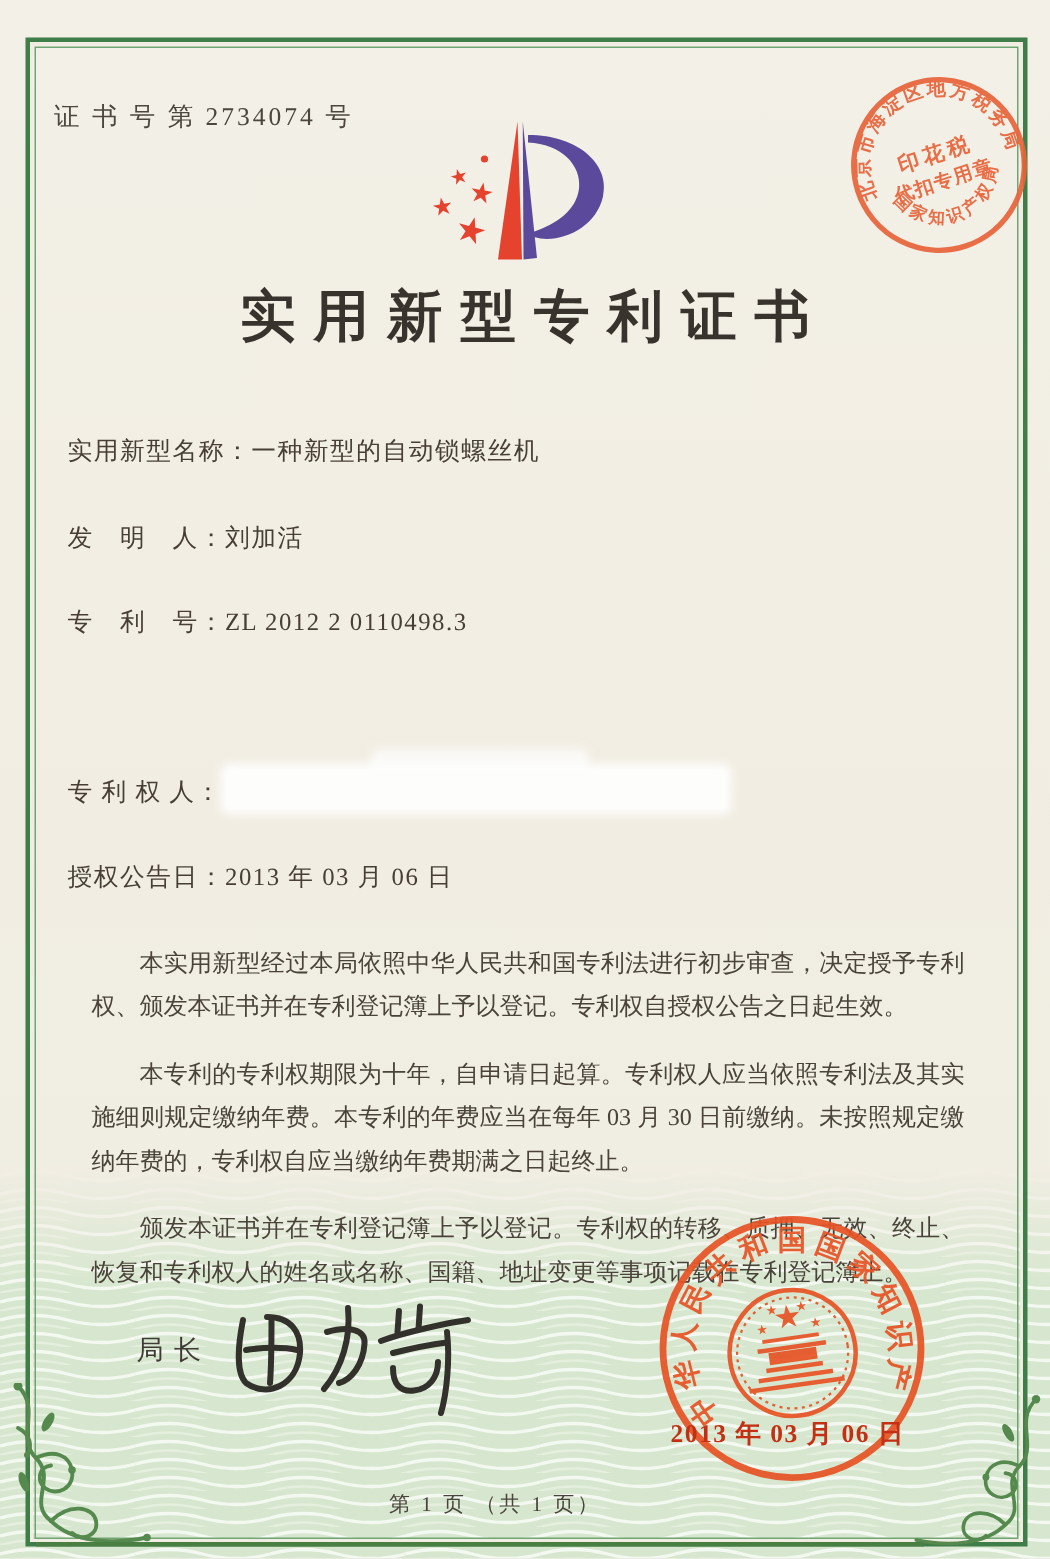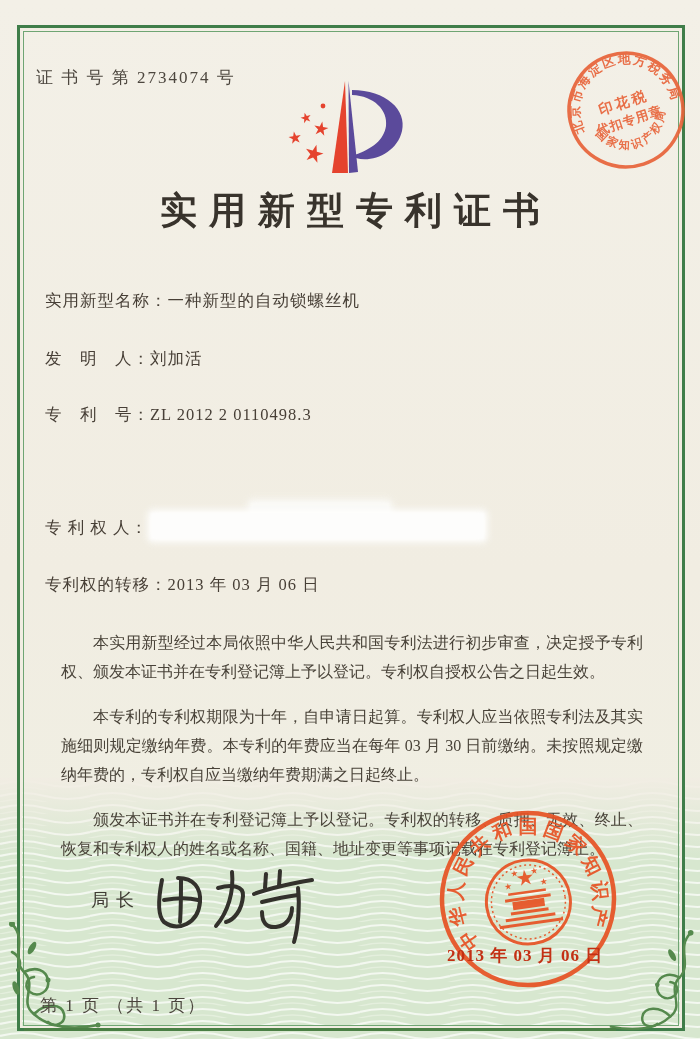--- a/index.html
+++ b/index.html
@@ -27,22 +27,22 @@
   .r1{left:150px;top:512px;width:335px;height:28px;}
   .r2{left:250px;top:502px;width:140px;height:13px;opacity:.8;}
   .paragraphs{position:absolute;left:45px;top:612px;width:614px;font-size:16px;
     line-height:29px;text-align:justify;color:#494339;}
   .paragraphs p{margin:16px;text-indent:2em;}
   .sig-label{position:absolute;left:91px;top:888px;font-size:18px;letter-spacing:7px;color:#3f3b34;}
   .signature{position:absolute;left:148px;top:858px;}
   .office-seal{position:absolute;left:433px;top:804px;}
   .seal-date{position:absolute;left:447px;top:944px;font-size:17px;font-weight:bold;
     letter-spacing:1px;color:#c33014;}
-  .footer{position:absolute;left:0;top:994px;width:660px;text-align:left;
-    font-size:17px;letter-spacing:2px;color:#4a443c;padding-left:40px;}
+  .footer{position:absolute;left:0;top:994px;width:660px;text-align:center;
+    font-size:14px;letter-spacing:2px;color:#4a443c;}
   .waves{position:absolute;left:0;top:778px;}
   .wave-fade{position:absolute;left:0;top:778px;width:700px;height:80px;
     background:linear-gradient(180deg,#f1ede3 0%,rgba(241,237,227,0) 100%);}
   .ornament-left{position:absolute;left:2px;top:922px;}
   .ornament-right{position:absolute;left:596px;top:928px;}
   .bottom-line{position:absolute;left:24px;top:1028px;width:592px;height:3px;background:#4a7f44;}
   .hidden-defs{position:absolute;width:0;height:0;}
 </style>
 </head>
 <body>
@@ -143,21 +143,21 @@
   <div class="field-line f0">
     <span class="field-label">实用新型名称：</span><span class="field-value">一种新型的自动锁螺丝机</span>
   </div>
   <div class="field-line f2">
     <span class="field-label">专　利　号：</span><span class="field-value">ZL 2012 2 0110498.3</span>
   </div>
   <div class="field-line f4">
     <span class="field-label">专 利 权 人：</span><span class="field-value"></span>
   </div>
   <div class="field-line f5">
-    <span class="field-label">专利权的转移：</span><span class="field-value">2013 年 03 月 06 日</span>
+    <span class="field-label">授权公告日：</span><span class="field-value">2013 年 03 月 06 日</span>
   </div>
 
   <div class="redact r2"></div>
   <div class="redact r1"></div>
 
   <div class="paragraphs">
     <p>本实用新型经过本局依照中华人民共和国专利法进行初步审查，决定授予专利权、颁发本证书并在专利登记簿上予以登记。专利权自授权公告之日起生效。</p>
     <p>本专利的专利权期限为十年，自申请日起算。专利权人应当依照专利法及其实施细则规定缴纳年费。本专利的年费应当在每年 03 月 30 日前缴纳。未按照规定缴纳年费的，专利权自应当缴纳年费期满之日起终止。</p>
     <p>颁发本证书并在专利登记簿上予以登记。专利权的转移、质押、无效、终止、恢复和专利权人的姓名或名称、国籍、地址变更等事项记载在专利登记簿上。</p>
   </div>

